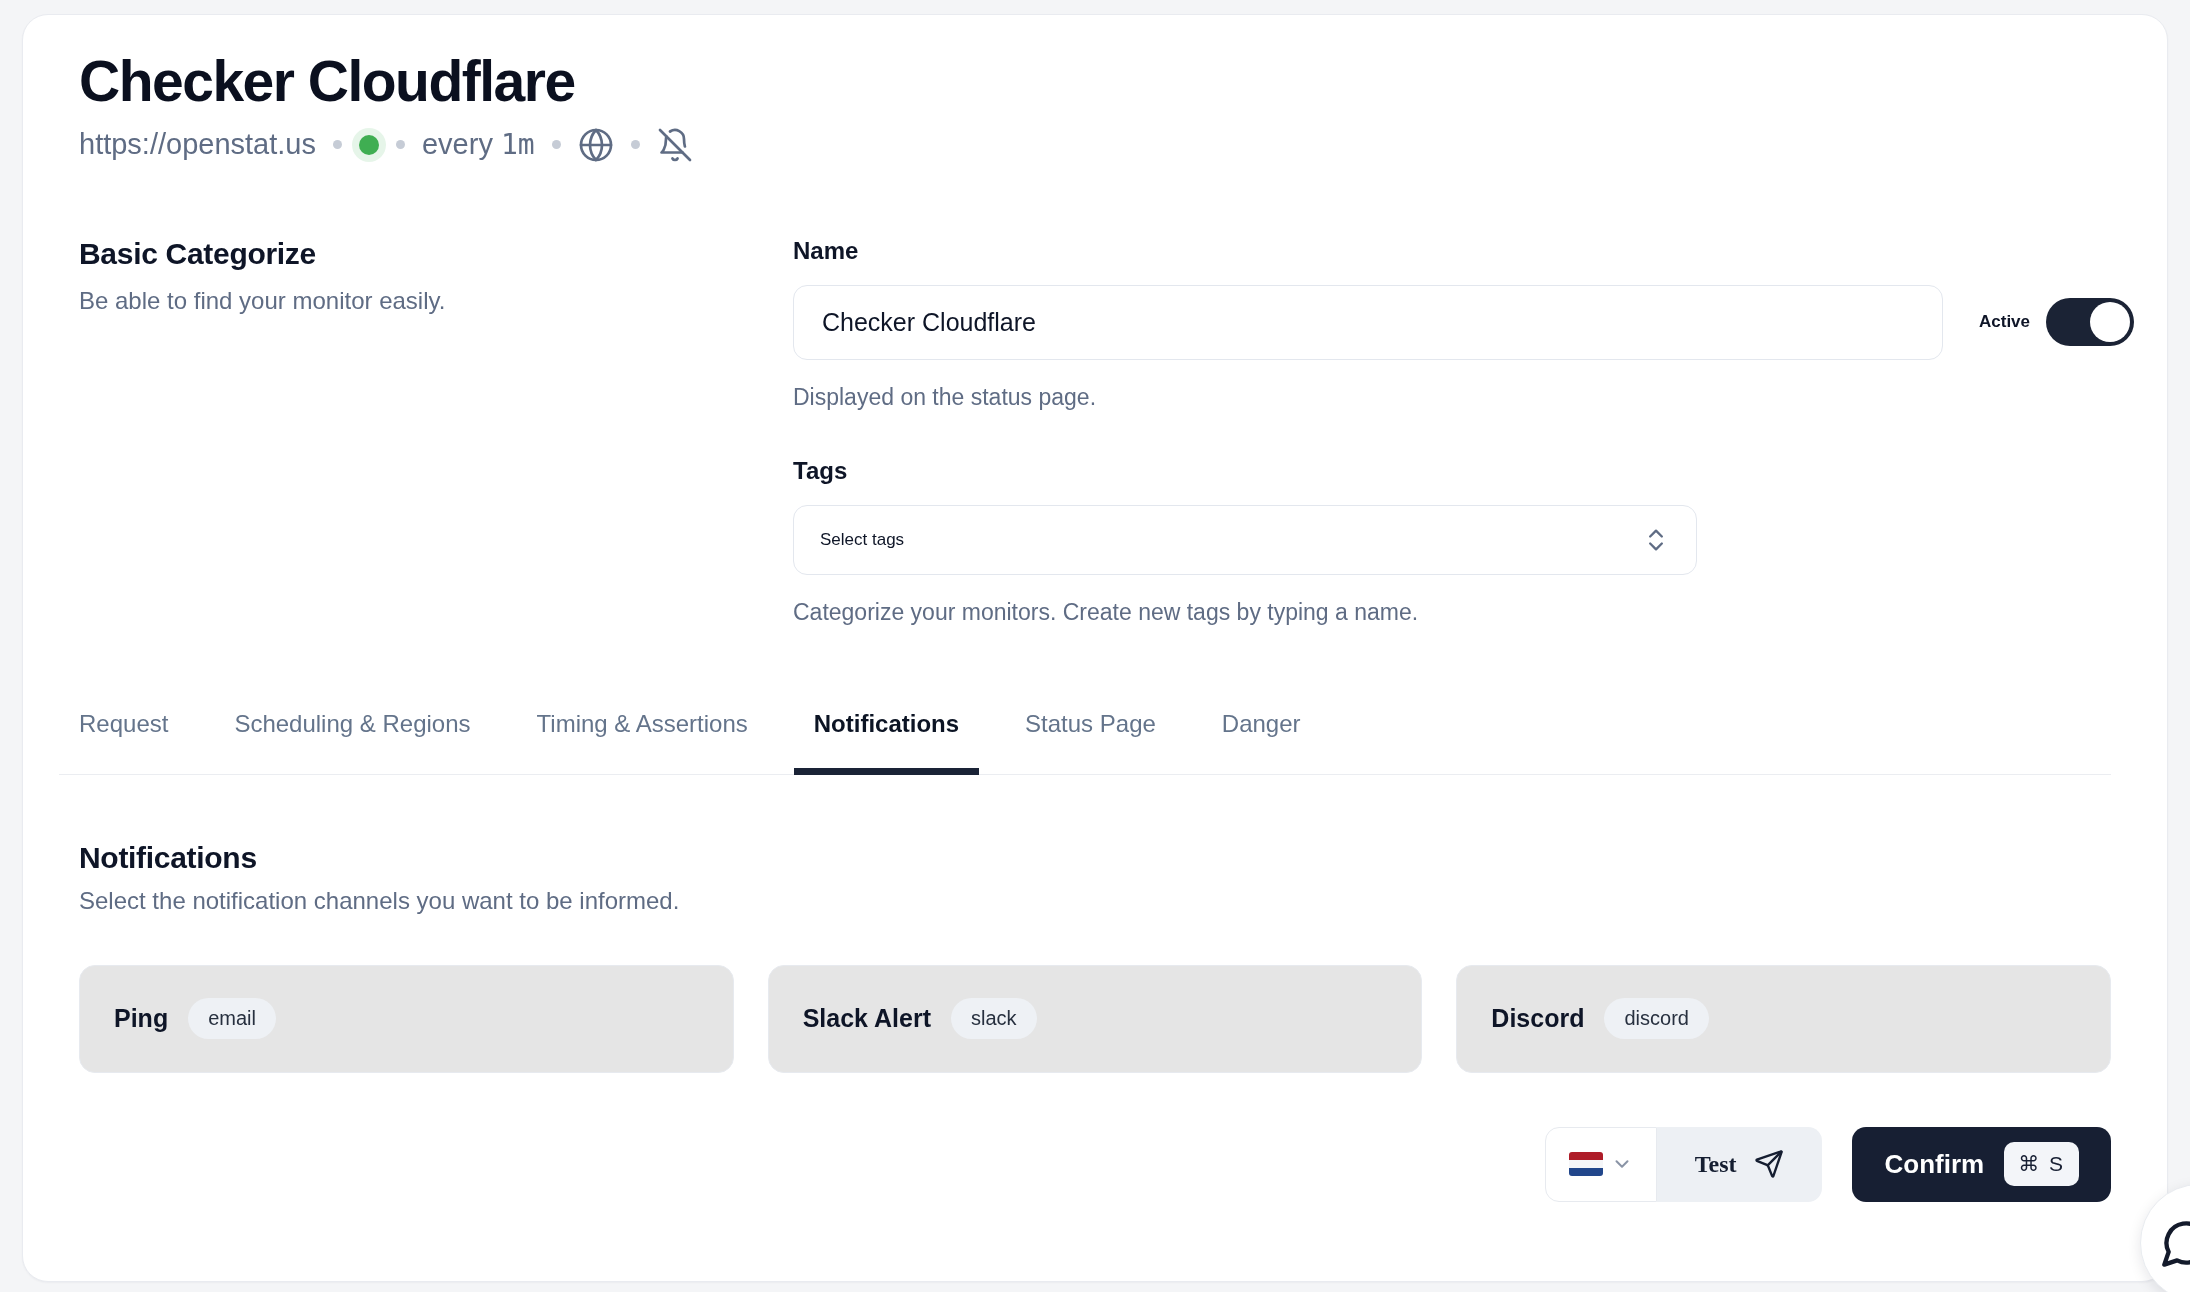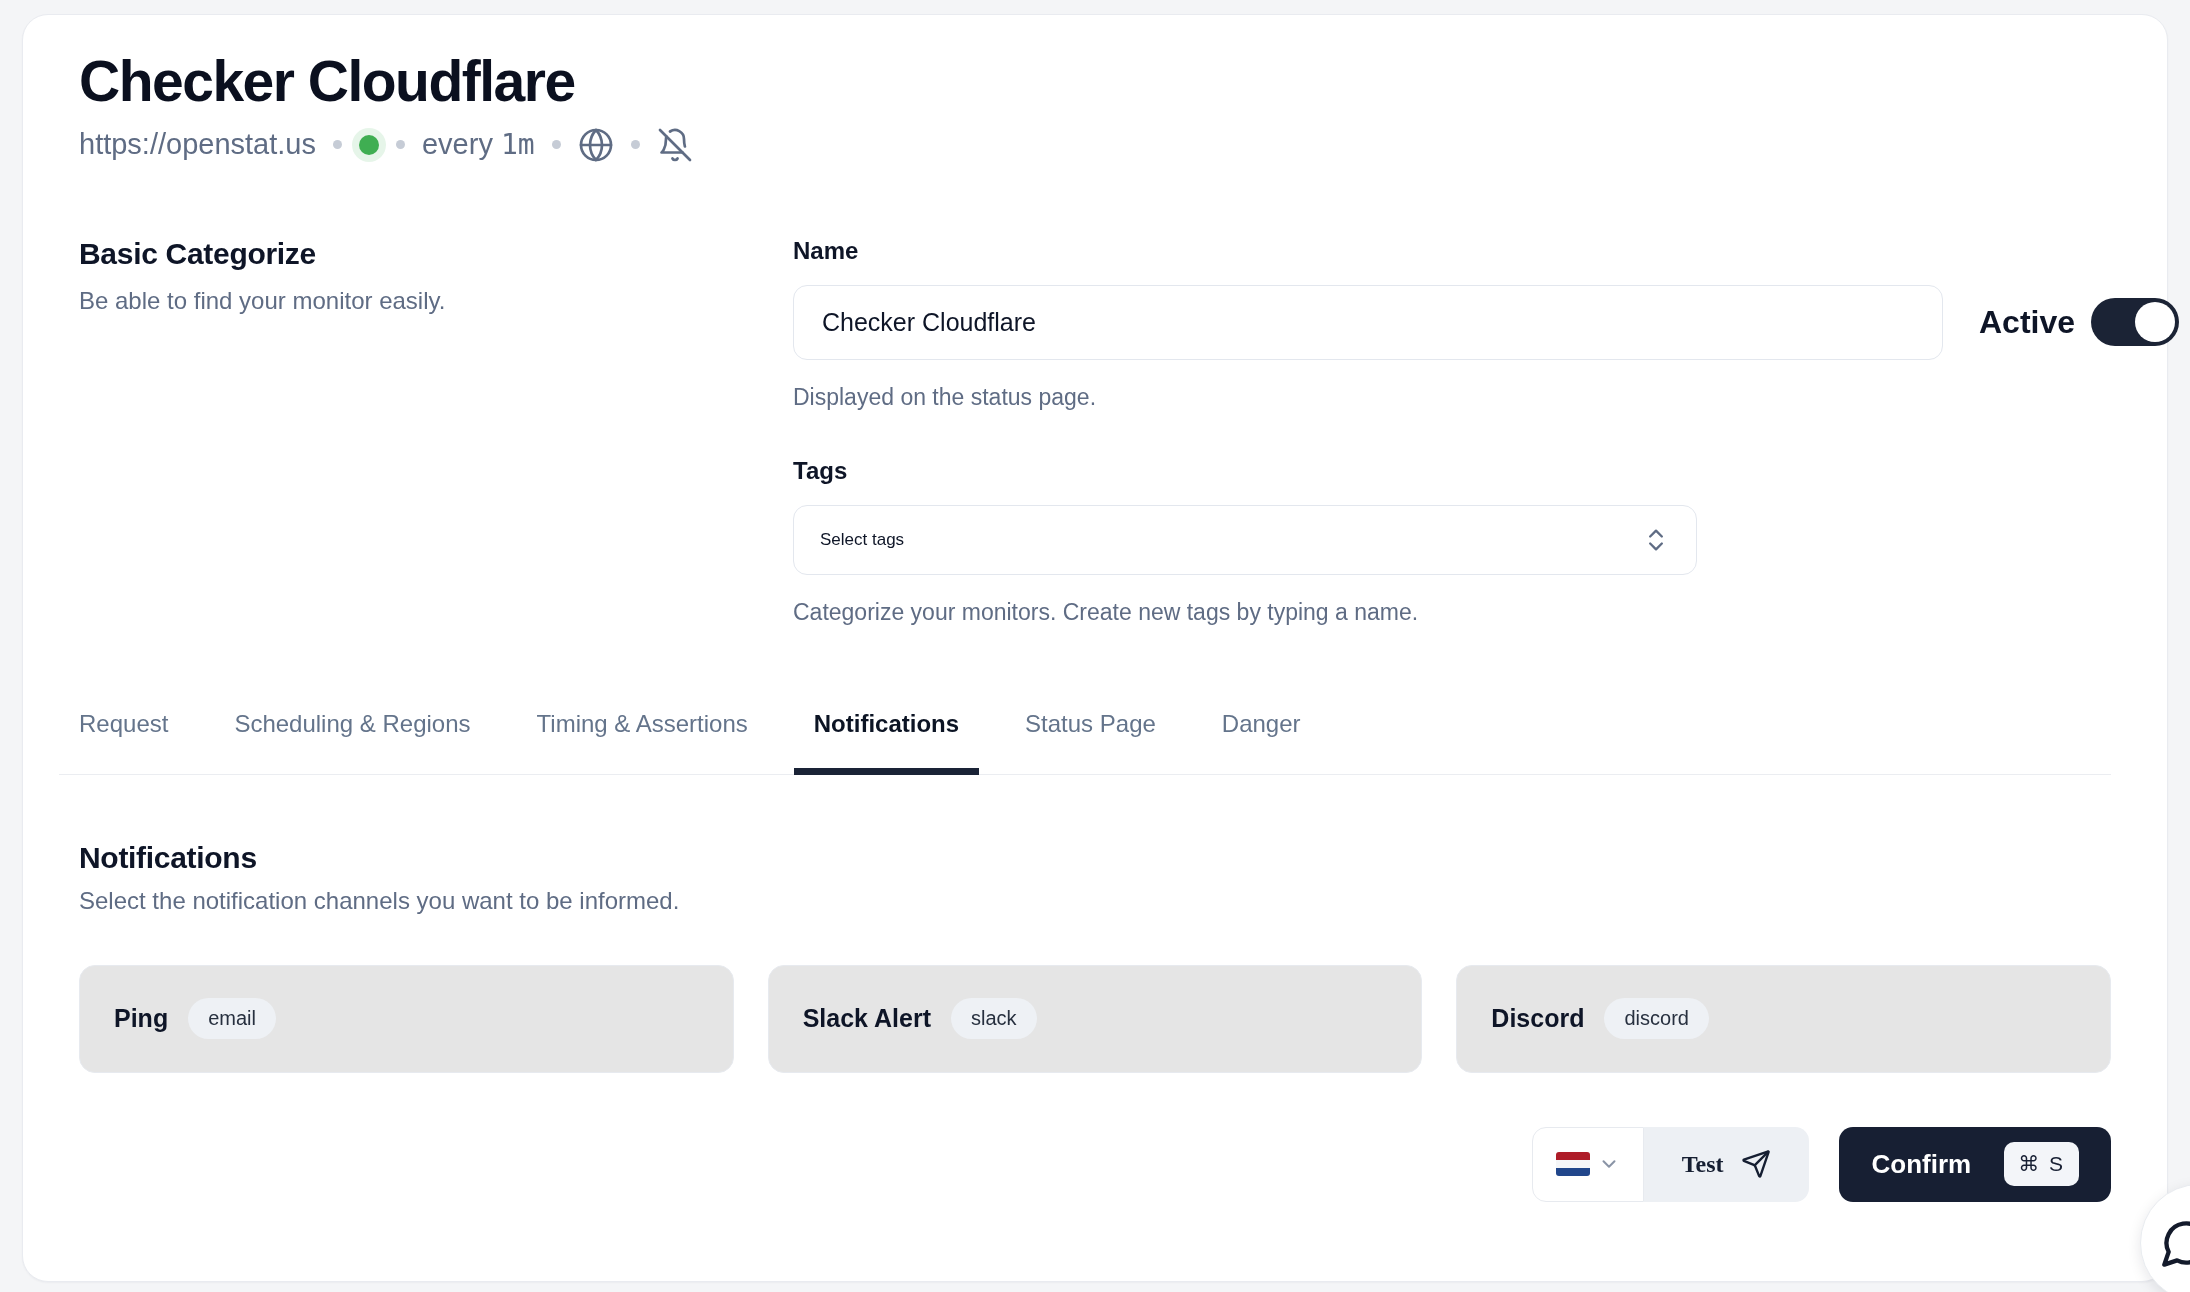--- a/index.html
+++ b/index.html
@@ -30,21 +30,21 @@
   .section-desc { font-size:24px; color:#5f6c84; margin-top:16px; }
 
   .field-label { display:block; font-size:24px; font-weight:700; color:#0e1527; }
   .name-row { display:flex; align-items:center; gap:36px; margin-top:20px; }
   .text-input {
     flex:0 0 1150px; height:75px; border:1px solid #e3e7ee; border-radius:14px;
     padding:0 28px; font-size:25px; color:#0e1527; background:#fff; outline:none;
     font-family:"Liberation Sans", sans-serif;
   }
   .active-group { display:flex; align-items:center; gap:16px; }
-  .active-label { font-size:32px; font-weight:700; color:#0e1527;text-align:right; }
+  .active-label { font-size:17px; font-weight:700; color:#0e1527;text-align:right; }
   .toggle { position:relative; width:88px; height:48px; border-radius:24px; background:#1b2335; cursor:pointer; flex:0 0 auto; }
   .toggle .knob { position:absolute; top:4px; right:4px; width:40px; height:40px; border-radius:50%; background:#fff; }
   .field-help { font-size:23px; color:#5f6c84; margin-top:24px; }
 
   .tags-block { margin-top:46px; }
   .select {
     margin-top:20px; width:904px; height:70px; border:1px solid #e3e7ee; border-radius:14px;
     display:flex; align-items:center; justify-content:space-between; padding:0 26px; cursor:pointer; background:#fff;
   }
   .select-value { font-size:17px; color:#0e1527; }
@@ -84,21 +84,21 @@
   .flag .red { background:#ae1c28; } .flag .white { background:#f5f6f8; } .flag .blue { background:#21468b; }
   .chevron-down-icon { width:22px; height:22px; color:#8a94a6; display:block; }
   .test-btn {
     height:75px; background:#edf0f4; border:none; border-radius:0 14px 14px 0;
     display:flex; align-items:center; gap:18px; padding:0 38px; cursor:pointer;
     font-size:24px; font-weight:700; color:#151e31; font-family:Liberation Serif, serif;
   }
   .send-icon { width:30px; height:30px; color:#151e31; display:block; }
   .confirm-btn {
     height:75px; background:#171f33; border:none; border-radius:14px;
-    display:flex; align-items:center; gap:33px; padding:0 32px; cursor:pointer;
+    display:flex; align-items:center; gap:20px; padding:0 32px; cursor:pointer;
     font-size:26px; font-weight:700; color:#ffffff; font-family:"Liberation Sans", sans-serif;
   }
   .kbd {
     background:#f3f5f9; color:#171f33; border-radius:10px; padding:8px 14px;
     font-size:21px; font-weight:400; letter-spacing:2px; line-height:1.3;
   }
 
   
   .chat-widget {
     position:absolute; left:2140px; top:1184px; width:118px; height:118px; border-radius:50%;

